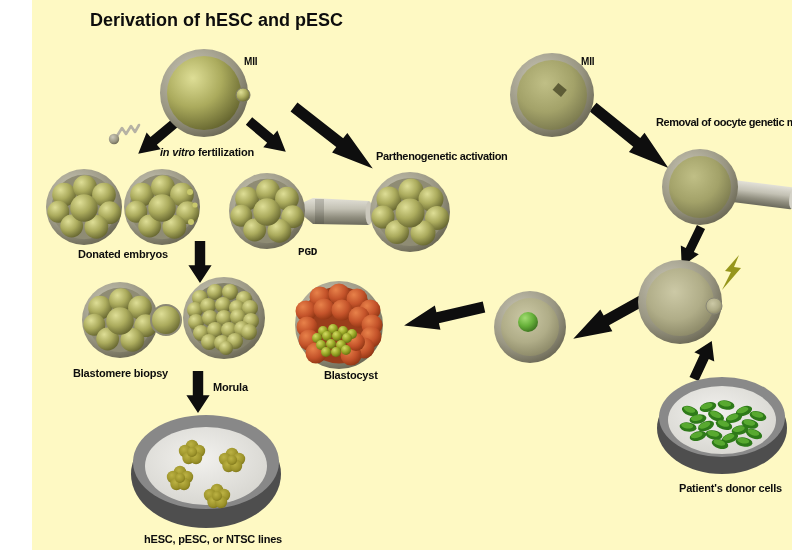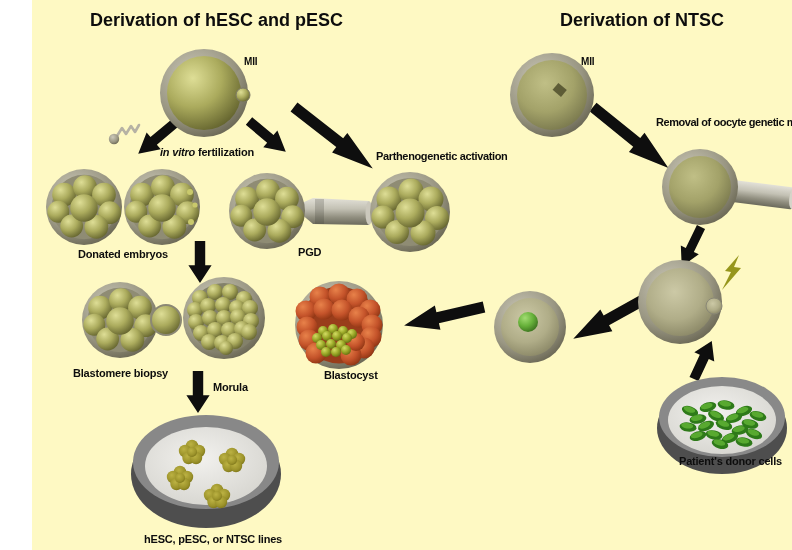--- a/index.html
+++ b/index.html
@@ -24,40 +24,39 @@
   .mii{font-size:10px;}
   .block div{line-height:15px;}
   svg.diagram{position:absolute;left:0;top:0;z-index:1;}
 </style>
 </head>
 <body>
 
 <div id="stage">
 
   <div class="lbl title" style="left:58px;top:10px;">Derivation of hESC and pESC</div>
-  <div class="lbl title" style="left:528px;top:10px;">Derivation of NTSC</div>
 
   <div class="lbl mii" style="left:212px;top:56px;">MII</div>
   <div class="lbl mii" style="left:549px;top:56px;">MII</div>
 
   <div class="lbl" style="left:128px;top:146px;"><i>in vitro</i> <span>fertilization</span></div>
 
   <div class="lbl" style="left:344px;top:150px;letter-spacing:-0.35px;">Parthenogenetic activation</div>
   <div class="lbl" style="left:46px;top:248px;">Donated embryos</div>
-  <div class="lbl" style="left:266px;top:246px;">PGD</div>
+  <div class="lbl" style="left:266px;top:246px;font-family:Liberation Mono, monospace;">PGD</div>
   <div class="lbl" style="left:41px;top:367px;">Blastomere biopsy</div>
   <div class="lbl" style="left:181px;top:381px;">Morula</div>
   <div class="lbl" style="left:292px;top:369px;">Blastocyst</div>
   <div class="lbl" style="left:112px;top:533px;">hESC, pESC, or NTSC lines</div>
 
   <div class="lbl" style="left:624px;top:116px;letter-spacing:-0.45px;">Removal of oocyte genetic material</div>
 
 
 
-  <div class="lbl" style="left:639px;top:455px;padding-left:8px;">Patient's donor cells</div>
+  <div class="lbl" style="left:639px;top:482px;padding-left:8px;">Patient's donor cells</div>
 
   <svg class="diagram" width="792" height="550" viewBox="0 0 792 550">
     <defs>
       <radialGradient id="gCell" cx="35%" cy="30%" r="78%">
         <stop offset="0%" stop-color="#dede96"></stop>
           <stop offset="50%" stop-color="#abab5d"></stop>
           <stop offset="100%" stop-color="#5f5f2b"></stop>
       </radialGradient>
       <radialGradient id="gOoplasm" cx="40%" cy="33%" r="75%">
         <stop offset="0%" stop-color="#c0bf86"></stop>

